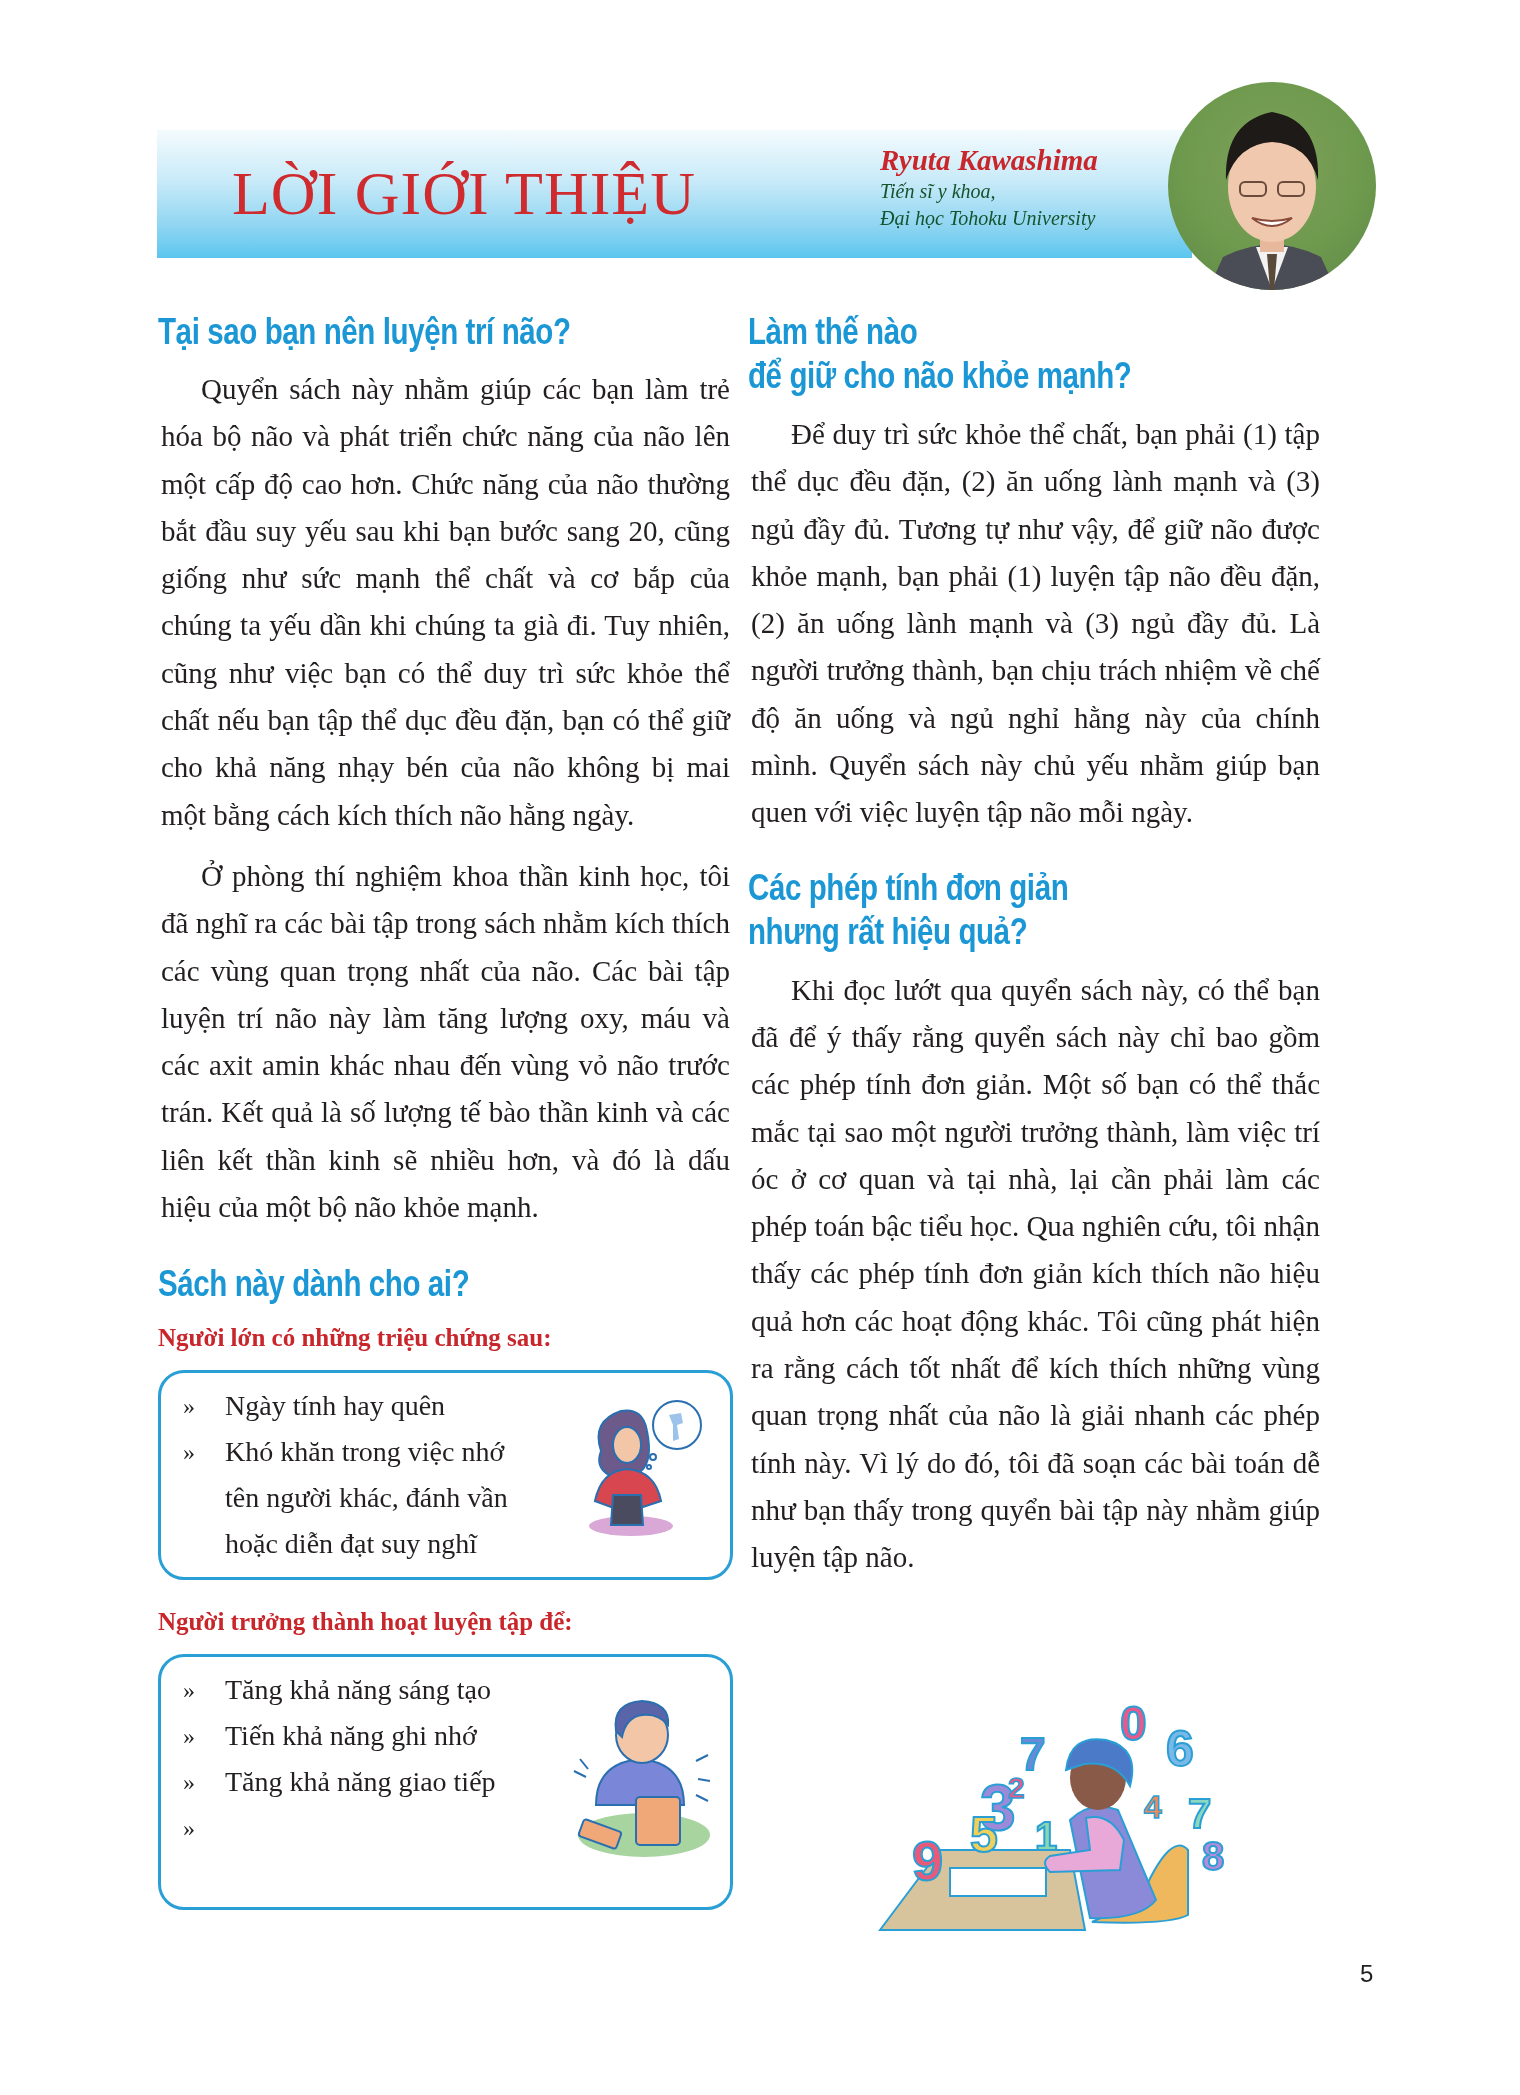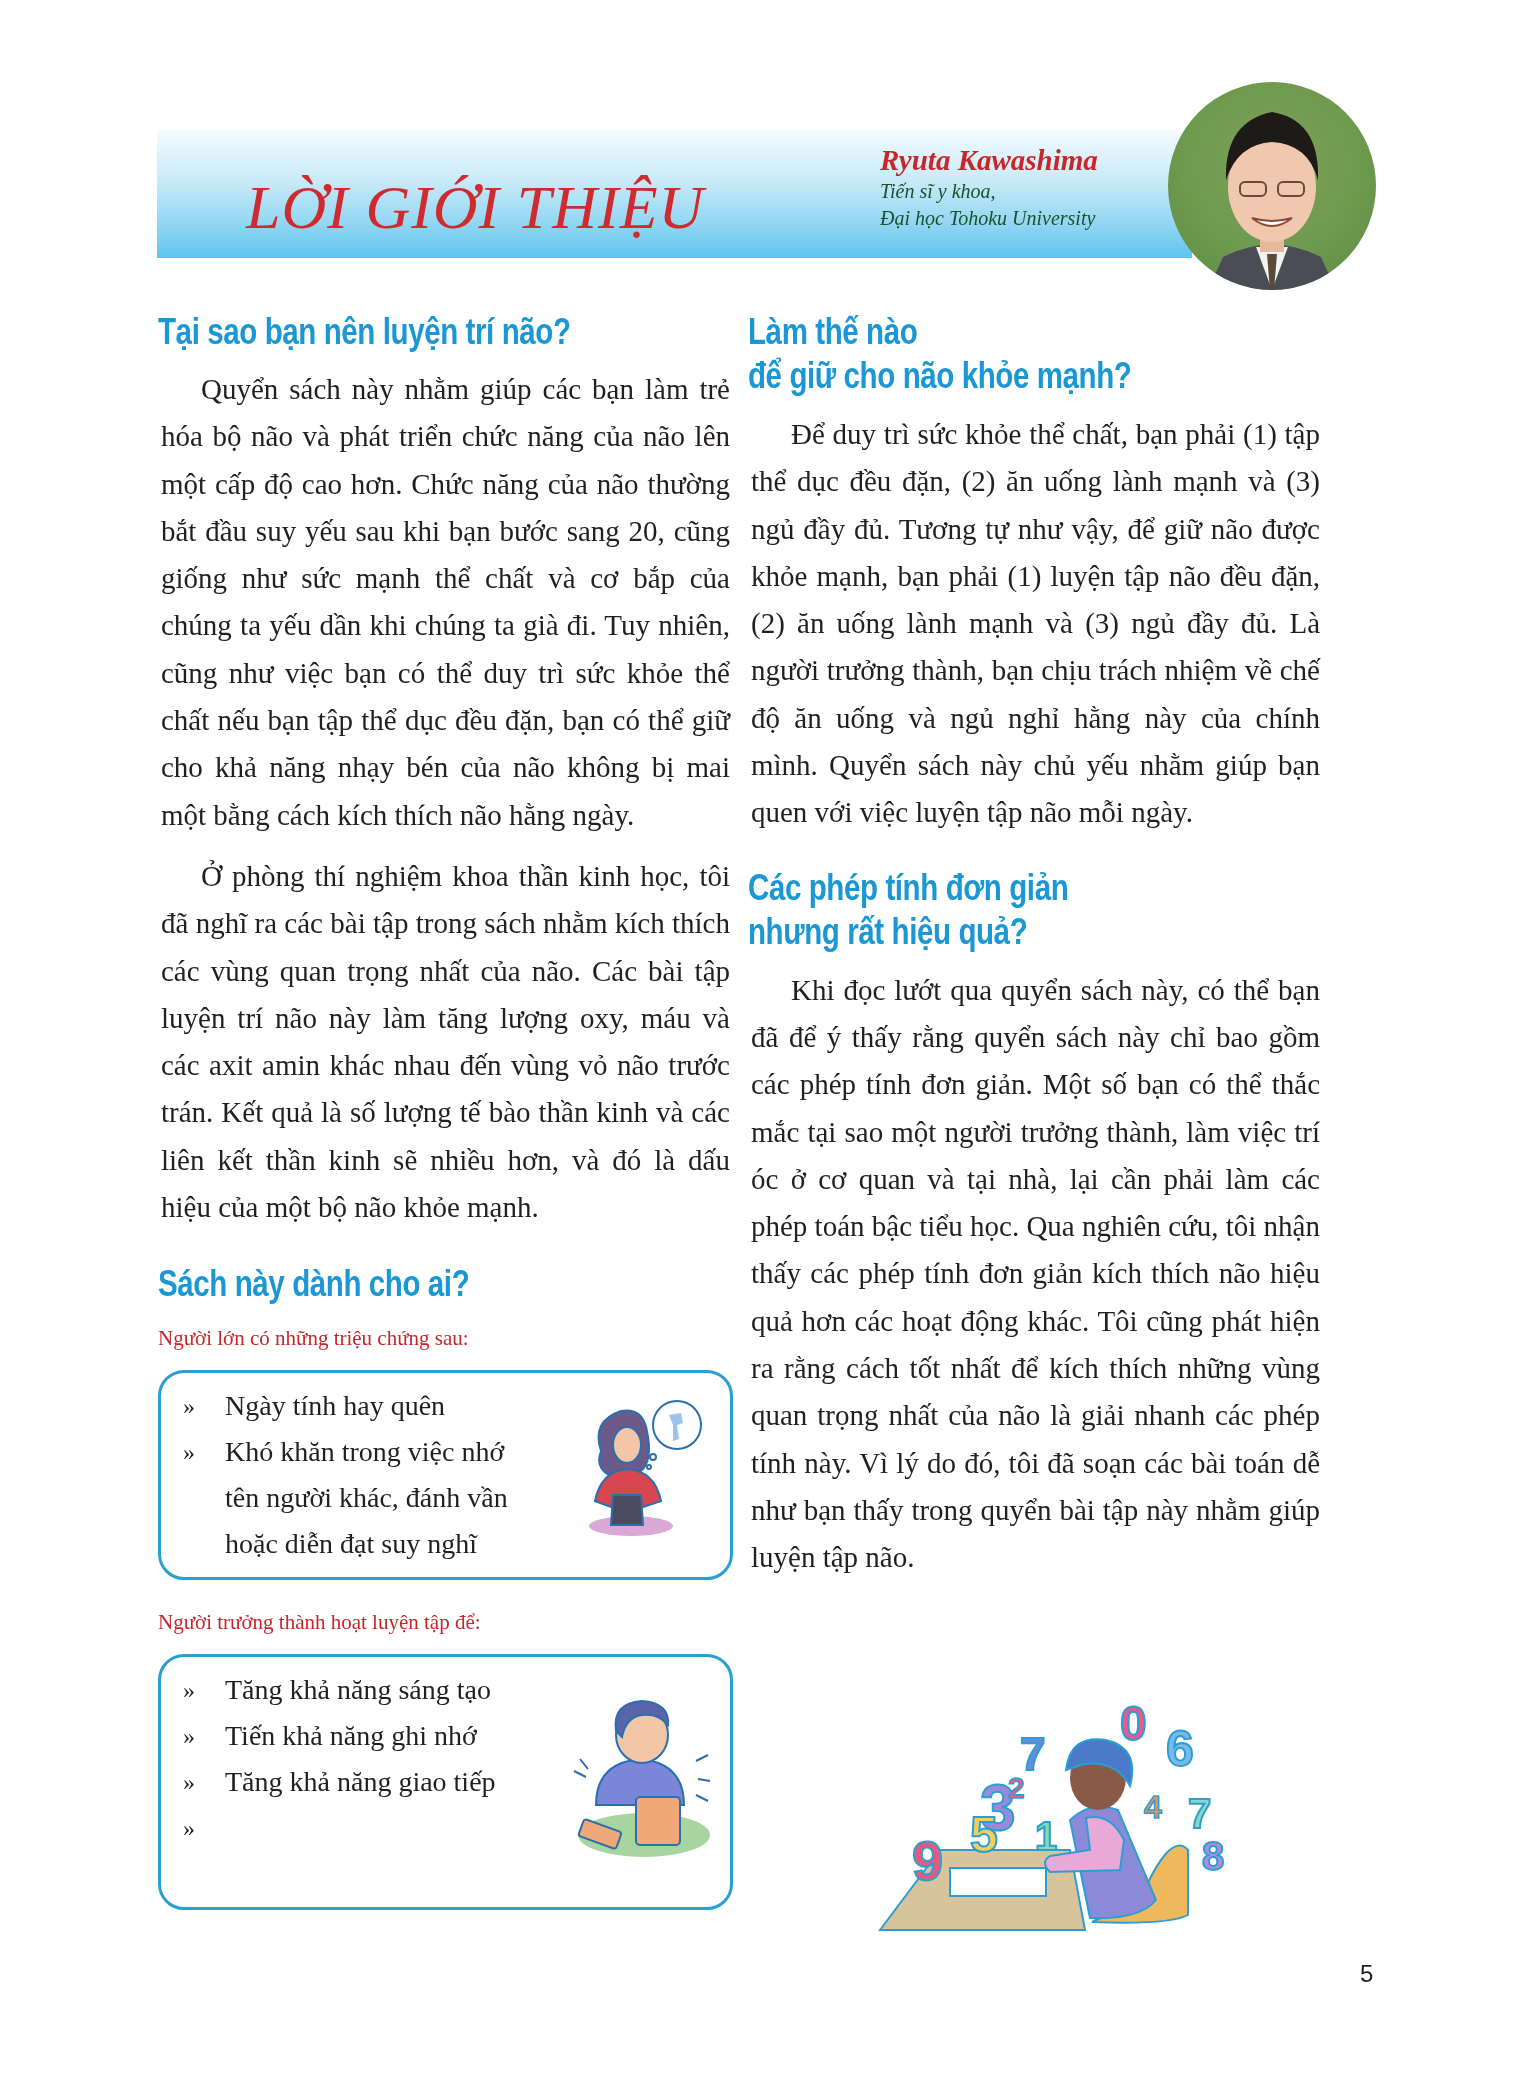--- a/index.html
+++ b/index.html
@@ -1,42 +1,42 @@
 <!DOCTYPE html>
 <html><head>
 <meta charset="utf-8">
 <style>
   html, body { margin:0; padding:0; background:#ffffff; }
   body { width:1520px; height:2095px; position:relative; overflow:hidden;
          font-family:"Liberation Serif", "DejaVu Serif", serif; color:#231f20; }
 
   .banner { position:absolute; left:157px; top:130px; width:1035px; height:128px;
             background:linear-gradient(to bottom, #f4fbfe 0%, #c8eaf8 40%, #8fd5f2 75%, #5cc6ee 100%); }
-  .page-title { position:absolute; left:230px; top:160px; margin:16px;
+  .page-title { position:absolute; left:230px; top:160px; margin:2px;
             font-family:"Liberation Serif", serif; font-weight:normal; font-size:62px;
-            color:#cf2a2e; letter-spacing:1px; line-height:1;font-style:italic; }
+            color:#cf2a2e; letter-spacing:1px; line-height:1; }
   .author { position:absolute; left:880px; top:142px;font-style:italic; }
   .author-name { font-family:"Liberation Serif", serif; font-weight:bold; font-size:29px;
             color:#c8262b; line-height:36px; display:block; }
   .author-line { font-size:20px; color:#14532d; line-height:27px; display:block; }
   .photo { position:absolute; left:1168px; top:82px; width:208px; height:208px; border-radius:50%;
             overflow:hidden; background:radial-gradient(circle at 50% 40%, #7da05a 0%, #6e9a4e 55%, #5d8745 100%); }
 
   .col { position:absolute; top:310px; width:575px; }
   .col-left { left:158px; }
   .col-right { left:748px; }
 
   h2.sec { margin:0; font-family:"Liberation Sans", "DejaVu Sans", sans-serif; font-weight:bold;
            font-size:36px; line-height:44px; color:#1a97d4; transform:scaleX(0.82); transform-origin:left center;
            white-space:nowrap; letter-spacing:-0.5px; }
   p.body { margin:3px; font-size:29px; line-height:47.3px; text-align:justify; text-align-last:left;
            color:#231f20; }
   p.indent { text-indent:40px; }
 
-  h3.sub { margin:0; font-family:"Liberation Serif", serif; font-weight:normal; font-size:21px;
+  h3.sub { margin:0; font-family:"Liberation Serif", serif; font-weight:bold; font-size:25px;
            color:#c8262b; line-height:40px; }
   .box { position:relative; border:3px solid #2a9fd6; border-radius:26px; background:#fff;
          padding:10px 0 12px 0; }
   .box ul { list-style:none; margin:0; padding:0 0 0 22px; width:380px; }
   .box li { position:relative; padding-left:42px; font-size:28px; line-height:46px; }
   .box li .bullet { position:absolute; left:0; top:0; font-size:24px; }
   .illus { position:absolute; }
 
   .page-number { position:absolute; left:1360px; top:1960px; font-family:"Liberation Sans", sans-serif;
                  font-size:24px; color:#222; }

